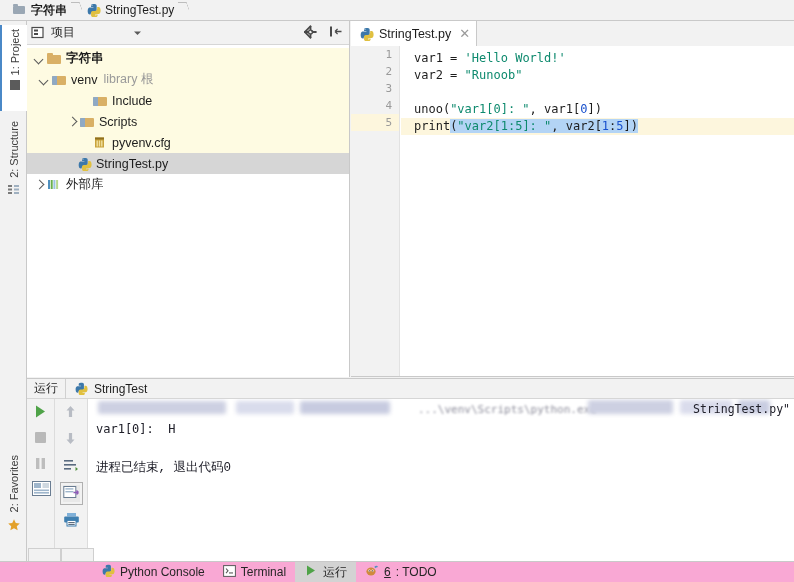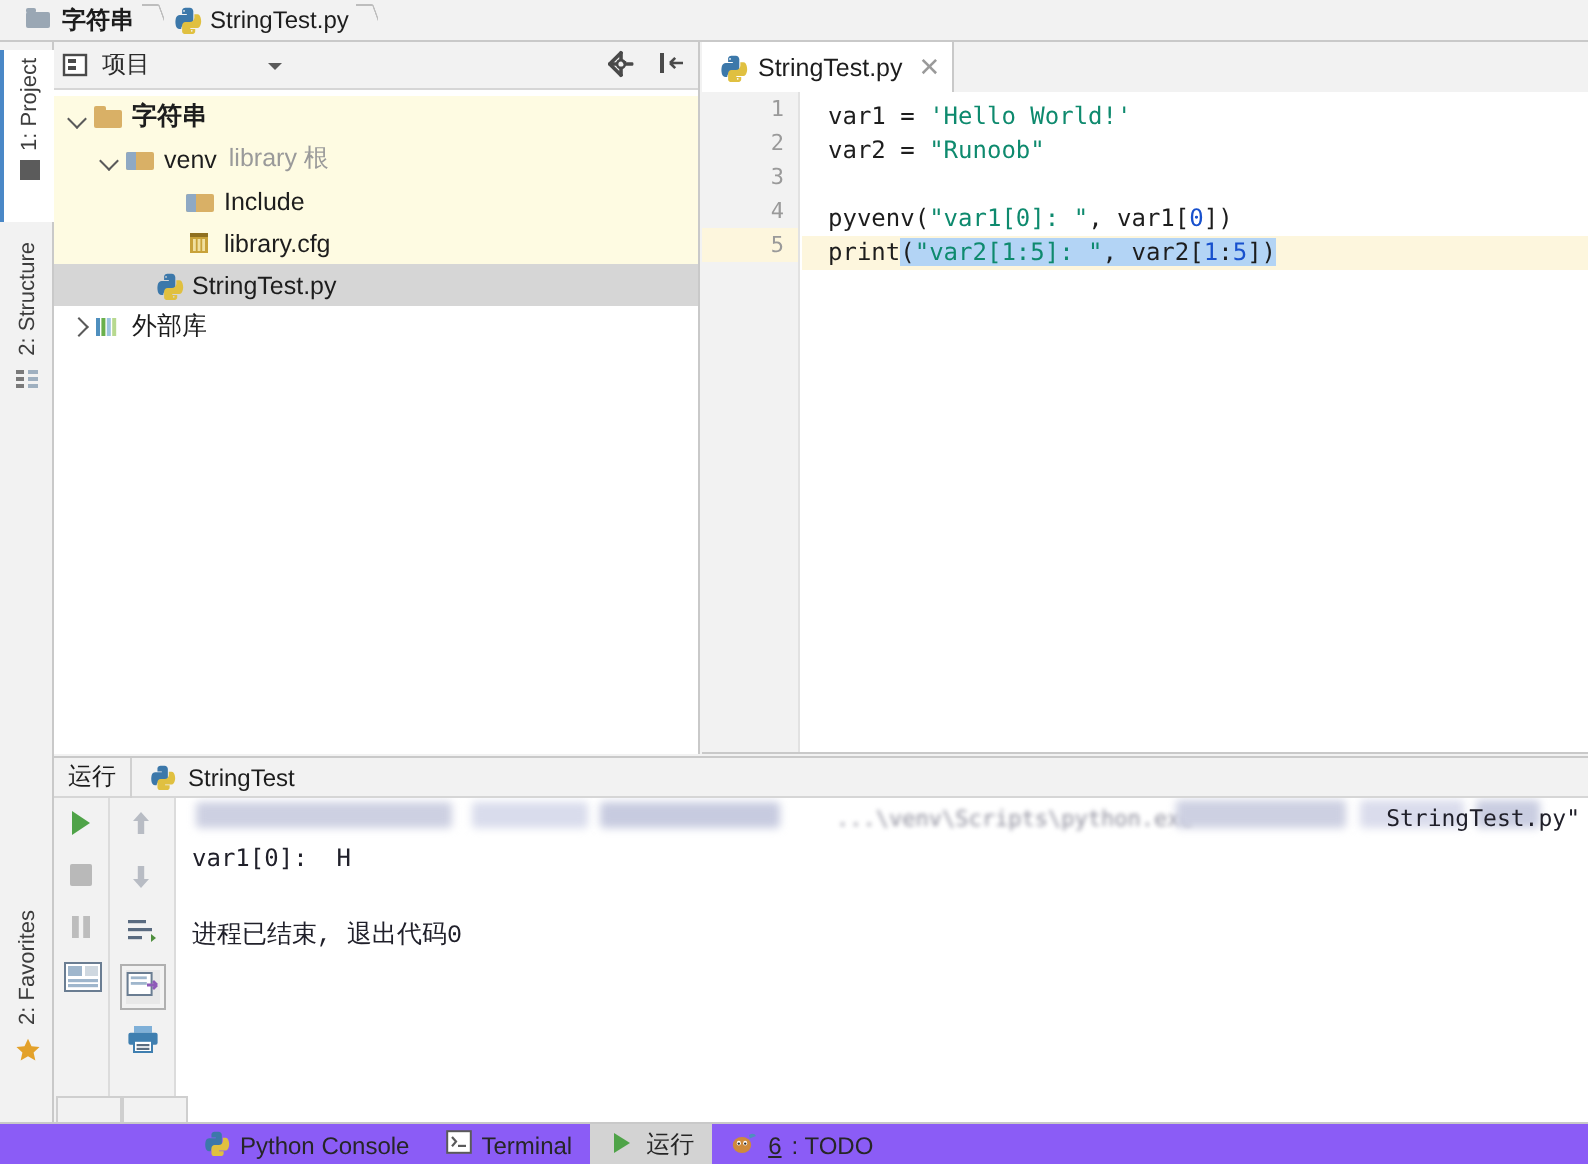--- a/index.html
+++ b/index.html
@@ -191,22 +191,22 @@
   }
   .oline{height:21px;line-height:21px;padding-left:8px;color:#20202a;white-space:pre;}
   .oline.cn{
     font-family:Liberation Mono, monospace;font-size:12.5px;
     color:#20202a;height:24px;line-height:24px;
   }
 
   
   .statusbar{
     position:absolute;left:0;top:561px;width:794px;height:21px;
-    background:#8b5cf6;border-top:1px solid #c9c9c9;
-    display:flex;align-items:flex-start;box-sizing:border-box;
+    background:#f9a8d4;border-top:1px solid #c9c9c9;
+    display:flex;align-items:center;box-sizing:border-box;
   }
   .sbtab{
     height:21px;display:flex;align-items:center;gap:5px;padding:0 9px;
     font-size:12px;color:#262626;box-sizing:border-box;
   }
   .sbtab.active{background:#d3d3d3;}
   .sb-underline{text-decoration:underline;}
   .sb-spacer{width:92px;}
   .tinytabs{position:absolute;left:28px;top:548px;display:flex;gap:0;}
   .tinytab{width:31px;height:13px;border:1px solid #cfcfcf;border-bottom:none;background:#f2f2f2;}
@@ -308,47 +308,52 @@
     </div>
 
     <div class="tree">
 
       <div class="row modfile" style="padding-left:6px;">
         <span class="twisty down"></span>
         <span class="ico folder"></span>
         <span class="lbl bold">字符串</span>
       </div>
 
-      <div class="row modfile" style="padding-left:22px;">
+      <div class="row modfile" style="padding-left:11px;">
         <span class="twisty down"></span>
         <span class="ico folderlib"></span>
         <span class="lbl">venv</span>
         <span class="sublbl">library 根</span>
       </div>
 
       <div class="row modfile" style="padding-left:52px;">
         <span class="twisty"></span>
         <span class="ico folderlib"></span>
         <span class="lbl">Include</span>
       </div>
 
 
+      <div class="row modfile" style="padding-left:39px;">
+        <span class="twisty right"></span>
+        <span class="ico folderlib"></span>
+        <span class="lbl">Scripts</span>
+      </div>
 
       <div class="row modfile" style="padding-left:52px;">
         <span class="twisty"></span>
         <span class="ico cfg">
           <svg width="15" height="14" viewBox="0 0 15 14">
               <rect x="2" y="1.5" width="9" height="10" fill="#c8a23a"></rect>
               <rect x="2" y="1.5" width="9" height="2" fill="#8f7020"></rect>
               <rect x="3.5" y="4.5" width="1.4" height="6" fill="#f0e0a0"></rect>
               <rect x="5.8" y="4.5" width="1.4" height="6" fill="#f0e0a0"></rect>
               <rect x="8.1" y="4.5" width="1.4" height="6" fill="#f0e0a0"></rect>
             </svg>
         </span>
-        <span class="lbl">library.cfg</span>
+        <span class="lbl">pyvenv.cfg</span>
       </div>
 
       <div class="row selected" style="padding-left:36px;">
         <span class="twisty"></span>
         <span class="ico py">
           <svg width="15" height="14" viewBox="0 0 16 16">
               <path d="M7.8 1c-2.2 0-2.6.9-2.6 2v1.6h2.7v.5H3.9c-1.1 0-2 .7-2.3 2-.3 1.5-.3 2.4 0 4 .3 1.2 1 2 2.1 2h1V13c0-1.3 1.1-2.4 2.4-2.4h2.6c1 0 1.9-.9 1.9-2V3c0-1.1-.9-1.9-2-2H7.8zM6.3 2.3c.3 0 .5.2.5.5s-.2.5-.5.5-.5-.2-.5-.5.2-.5.5-.5z" fill="#3c78aa"></path>
               <path d="M12.2 5.1v1.6c0 1.4-1.2 2.5-2.5 2.5H7.1c-1 0-1.9.9-1.9 2v3.2c0 1 .9 1.6 1.9 1.9 1.2.3 2.3.4 3.7 0 .9-.3 1.9-.8 1.9-1.9v-1.3H9.9v-.5h4c1.1 0 1.5-.8 1.9-2 .4-1.2.4-2.3 0-3.9-.3-1.1-.8-2-1.9-2h-1.7zm-1.5 8.6c.3 0 .5.2.5.5s-.2.5-.5.5-.5-.2-.5-.5.2-.5.5-.5z" fill="#e0c040"></path>
             </svg>
         </span>
@@ -391,21 +396,21 @@
         <div class="gline">2</div>
         <div class="gline">3</div>
         <div class="gline">4</div>
         <div class="gline cur">5</div>
       </div>
 
       <div class="codelines">
         <div class="cline"><span>var1 = </span><span class="str">'Hello World!'</span></div>
         <div class="cline"><span>var2 = </span><span class="str">"Runoob"</span></div>
         <div class="cline"></div>
-        <div class="cline"><span>pyvenv(</span><span class="str">"var1[0]: "</span><span>, var1[</span><span class="num">0</span><span>])</span></div>
+        <div class="cline"><span>unoo(</span><span class="str">"var1[0]: "</span><span>, var1[</span><span class="num">0</span><span>])</span></div>
         <div class="cline cur"><span>print</span><span class="sel">(</span><span class="str sel">"var2[1:5]: "</span><span class="sel">, var2[</span><span class="num sel">1</span><span class="sel">:</span><span class="num sel">5</span><span class="sel">])</span></div>
       </div>
     </div>
     <div class="editor-bottom-border"></div>
   </div>
 
   <div class="runwin">
     <div class="runhead">
       <div class="rtab">
         <span>运行</span>

